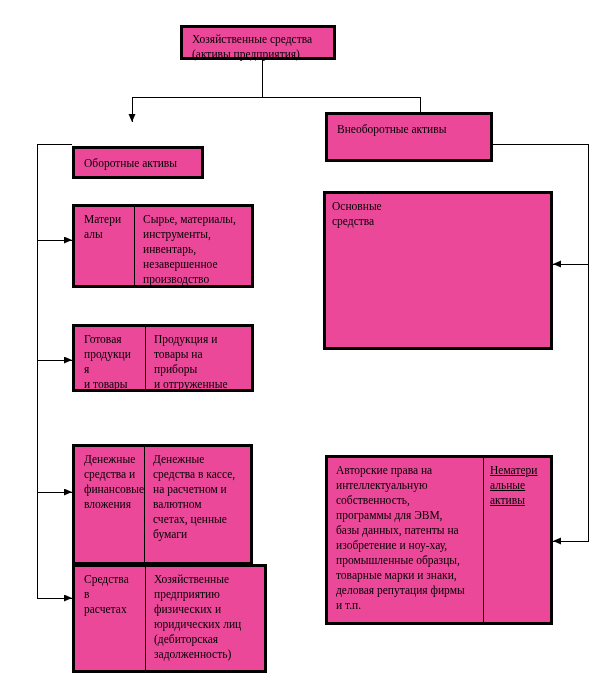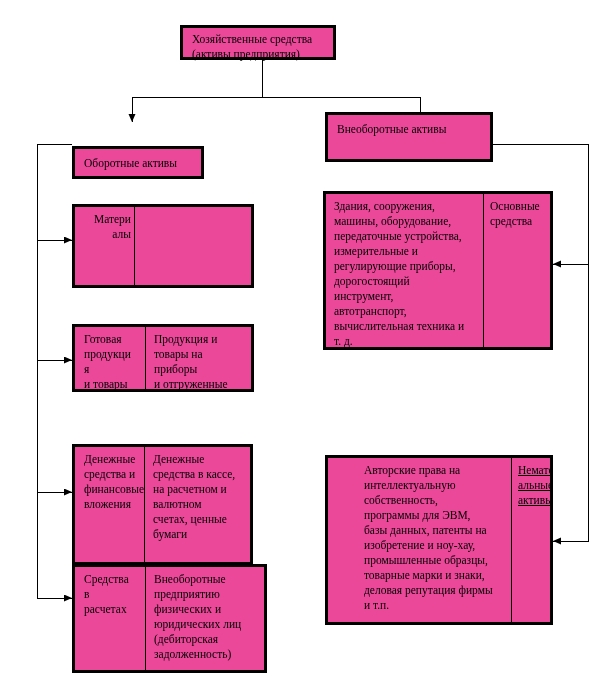--- a/index.html
+++ b/index.html
@@ -68,24 +68,29 @@
   </div>
 
   <div class="box" style="left:72px; top:122px; width:132px; height:33px;margin-top:24px;">
     <div class="txt single">Оборотные активы</div>
   </div>
 
   <div class="box" style="left:325px; top:112px; width:168px; height:50px;">
     <div class="txt single">Внеоборотные активы</div>
   </div>
 
-  <div class="box" style="left:72px; top:204px; width:182px; height:84px;text-align:right;">
+  <div class="box" style="left:72px; top:204px; width:182px; height:84px;">
     <div class="pair">
       <div class="cell first label-pad txt" style="width:60px;">Матери
 алы</div>
+      <div class="cell second desc-pad txt">Сырье, материалы,
+инструменты,
+инвентарь,
+незавершенное
+производство</div>
     </div>
   </div>
 
   <div class="box" style="left:72px; top:324px; width:182px; height:68px;">
     <div class="pair">
       <div class="cell first label-pad txt" style="width:71px;">Готовая
 продукци
 я
 и товары</div>
       <div class="cell second desc-pad txt">Продукция и
@@ -108,49 +113,39 @@
 счетах, ценные
 бумаги</div>
     </div>
   </div>
 
   <div class="box" style="left:72px; top:564px; width:195px; height:109px;">
     <div class="pair">
       <div class="cell first label-pad txt" style="width:71px;">Средства
 в
 расчетах</div>
-      <div class="cell second desc-pad txt">Внеоборотные
+      <div class="cell second desc-pad txt">Хозяйственные
 предприятию
 физических и
 юридических лиц
 (дебиторская
 задолженность)</div>
     </div>
   </div>
 
   <div class="box" style="left:323px; top:191px; width:230px; height:159px;">
     <div class="pair">
-      <div class="cell first desc-pad txt" style="width:158px;">Здания, сооружения,
-машины, оборудование,
-передаточные устройства,
-измерительные и
-регулирующие приборы,
-дорогостоящий
-инструмент,
-автотранспорт,
-вычислительная техника и
-т. д.</div>
       <div class="cell second label-pad txt" style="padding-left:6px;">Основные
 средства</div>
     </div>
   </div>
 
   <div class="box" style="left:325px; top:455px; width:228px; height:170px;">
     <div class="pair">
-      <div class="cell first desc-pad txt" style="width:156px;margin-left:28px;">Авторские права на
+      <div class="cell first desc-pad txt" style="width:156px;">Авторские права на
 интеллектуальную
 собственность,
 программы для ЭВМ,
 базы данных, патенты на
 изобретение и ноу-хау,
 промышленные образцы,
 товарные марки и знаки,
 деловая репутация фирмы
 и т.п.</div>
       <div class="cell second label-pad txt" style="padding-left:6px;text-decoration:underline;">Нематери

